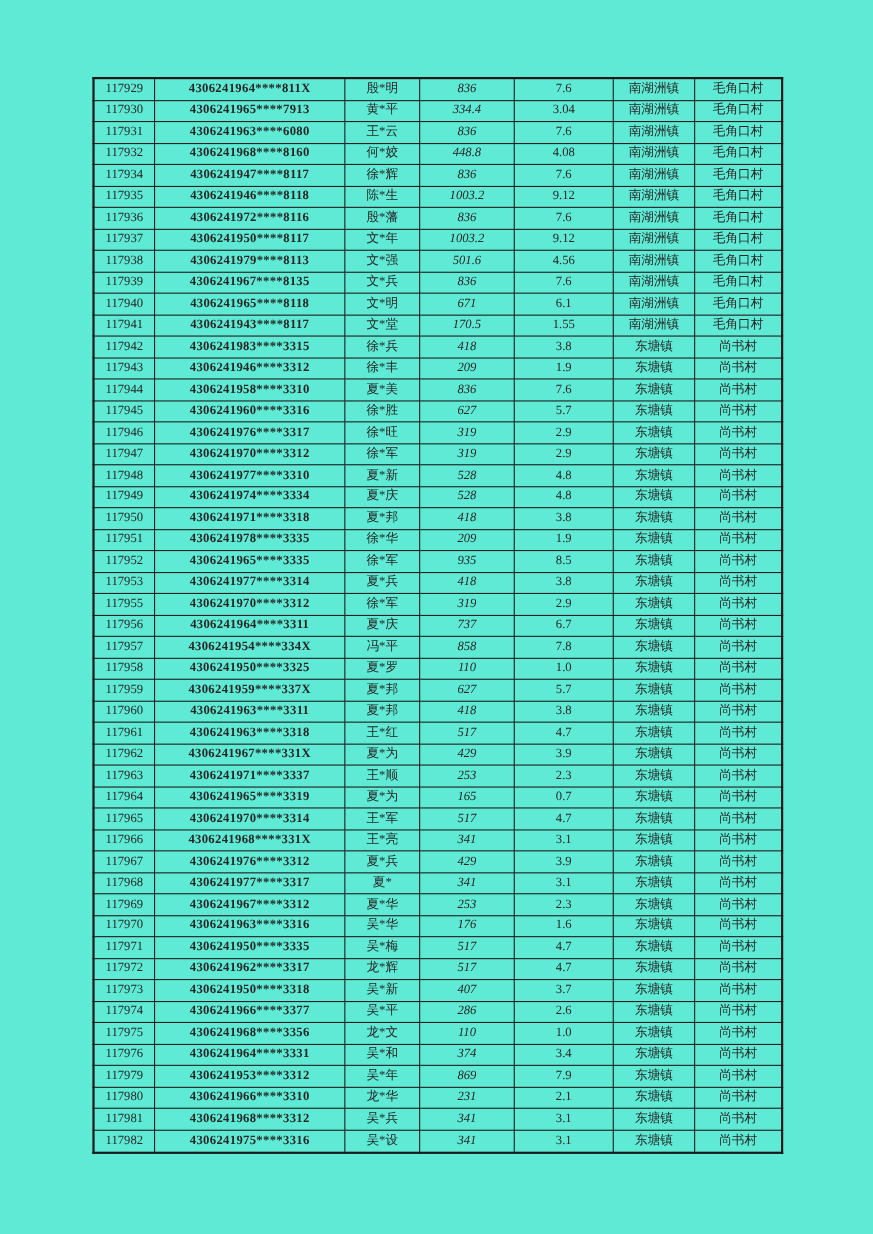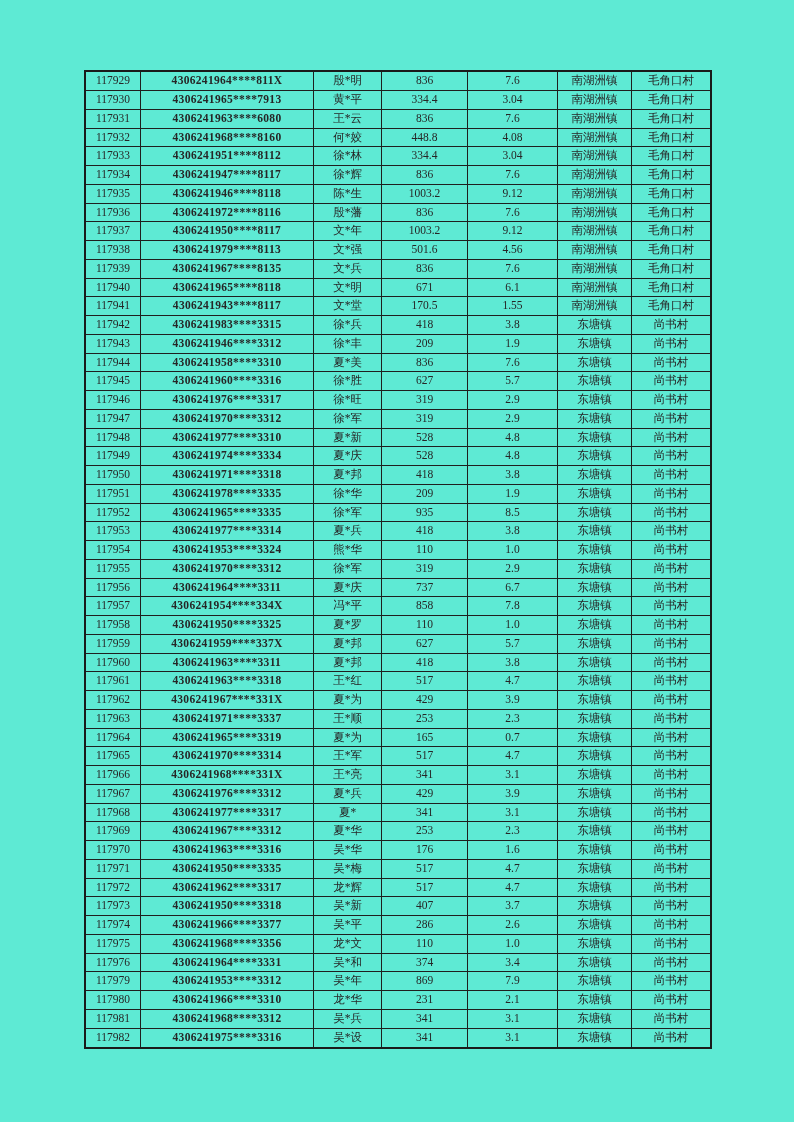--- a/index.html
+++ b/index.html
@@ -36,21 +36,21 @@
     vertical-align: middle;
     padding: 0;
     white-space: nowrap;
     overflow: hidden;
     line-height: 1;
   }
   
   table.datatable td:nth-child(1) { width: 54px;  }
   table.datatable td:nth-child(2) { width: 172px; letter-spacing: 0.3px; font-weight: bold; }
   table.datatable td:nth-child(3) { width: 67px;  }
-  table.datatable td:nth-child(4) { width: 85px;  }
+  table.datatable td:nth-child(4) { width: 85px; font-style: italic;  }
   table.datatable td:nth-child(5) { width: 89px;  }
   table.datatable td:nth-child(6) { width: 73px;  }
   table.datatable td:nth-child(7) { }
 </style>
 </head>
 <body>
 
 <div class="page">
   <table class="datatable">
     <tbody>
@@ -84,29 +84,20 @@
         <tr>
           <td>117932</td>
           <td>4306241968****8160</td>
           <td>何*姣</td>
           <td>448.8</td>
           <td>4.08</td>
           <td>南湖洲镇</td>
           <td>毛角口村</td>
         </tr>
         <tr>
-          <td>117933</td>
-          <td>4306241951****8112</td>
-          <td>徐*林</td>
-          <td>334.4</td>
-          <td>3.04</td>
-          <td>南湖洲镇</td>
-          <td>毛角口村</td>
-        </tr>
-        <tr>
           <td>117934</td>
           <td>4306241947****8117</td>
           <td>徐*辉</td>
           <td>836</td>
           <td>7.6</td>
           <td>南湖洲镇</td>
           <td>毛角口村</td>
         </tr>
         <tr>
           <td>117935</td>
@@ -273,29 +264,20 @@
         <tr>
           <td>117953</td>
           <td>4306241977****3314</td>
           <td>夏*兵</td>
           <td>418</td>
           <td>3.8</td>
           <td>东塘镇</td>
           <td>尚书村</td>
         </tr>
         <tr>
-          <td>117954</td>
-          <td>4306241953****3324</td>
-          <td>熊*华</td>
-          <td>110</td>
-          <td>1.0</td>
-          <td>东塘镇</td>
-          <td>尚书村</td>
-        </tr>
-        <tr>
           <td>117955</td>
           <td>4306241970****3312</td>
           <td>徐*军</td>
           <td>319</td>
           <td>2.9</td>
           <td>东塘镇</td>
           <td>尚书村</td>
         </tr>
         <tr>
           <td>117956</td>

